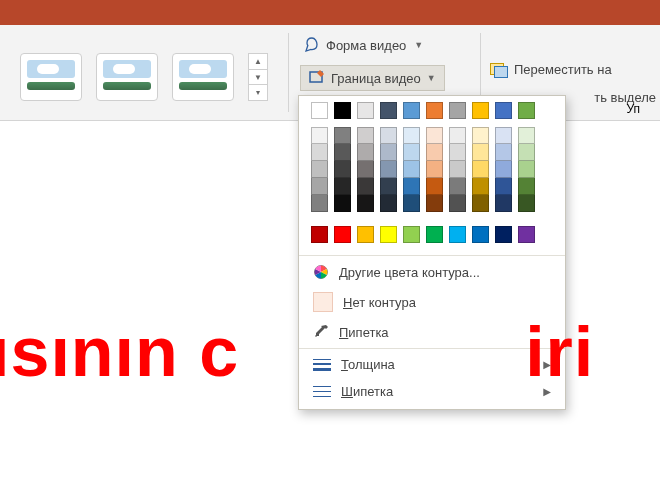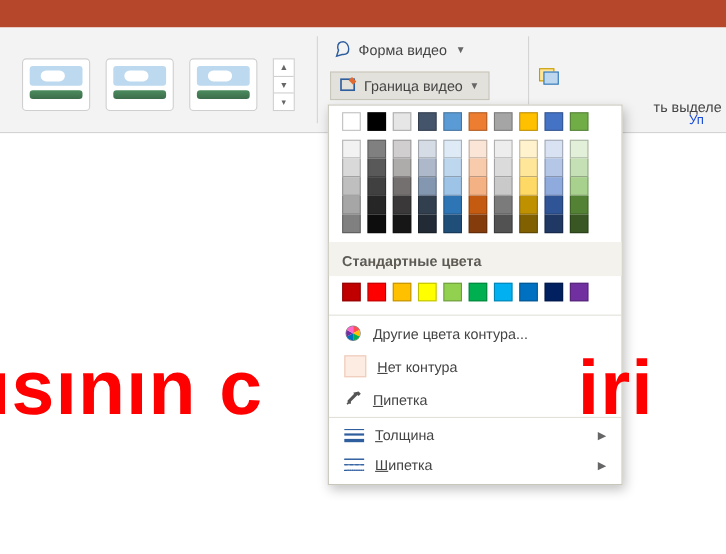--- a/index.html
+++ b/index.html
@@ -105,21 +105,21 @@
     color: #666;
     margin-left: 2px;
   }
   .cmd-shape   { left: 4px;  top: 12px; }
   .cmd-border  { left: 0;    top: 40px; padding: 4px 8px; background: #e3e1db; border: 1px solid #c9c6bb; }
   .cmd-border .caret { margin-left: 0; }
 
   .arrange-col { left: 190px; top: 10px; }
   .arrange-col2 { left: 190px; top: 37px; }
   .sel-pane    { right: 4px; top: 65px; }
-  .order-label { position:absolute; right:20px; bottom:4px; font-size:12px; color:#1d4ed8;}
+  .order-label { position:absolute; right:20px; bottom:4px; font-size:12px; color:#000000;}
 
   .menu-panel {
     position: absolute;
     left: 298px;
     top: 95px;
     width: 266px;
     background: #fff;
     border: 1px solid #c9c6bb;
     box-shadow: 2px 4px 10px rgba(0,0,0,0.25);
     padding-bottom: 4px;
@@ -253,20 +253,21 @@
           </svg>
       </span>
       <span>Граница видео</span>
       <span class="caret">▼</span>
     </div>
 
     <div class="vline" style="left:180px;"></div>
 
     <div class="rg-cmd arrange-col2">
       <span class="ic-send-back"></span>
+      <span>Переместить на</span>
     </div>
     <div class="rg-cmd sel-pane">
       <span>ть выделе</span>
     </div>
     <div class="order-label">Уп</div>
   </div>
 </div>
 
 <div class="menu-panel">
 
@@ -348,21 +349,20 @@
       </div>
       <div class="swatch-col">
         <div class="sw" style="background: rgb(226, 240, 217);"></div>
         <div class="sw" style="background: rgb(197, 224, 180);"></div>
         <div class="sw" style="background: rgb(169, 209, 142);"></div>
         <div class="sw" style="background: rgb(84, 130, 53);"></div>
         <div class="sw" style="background: rgb(56, 87, 35);"></div>
       </div>
     </div>
 
-  <div class="menu-section-title">Стандартные цвета</div>
   <div class="swatch-row" id="standard-row" style="padding-top:6px;padding-bottom:10px;">
       <div class="sw" style="background: rgb(192, 0, 0);"></div>
       <div class="sw" style="background: rgb(255, 0, 0);"></div>
       <div class="sw" style="background: rgb(255, 192, 0);"></div>
       <div class="sw" style="background: rgb(255, 255, 0);"></div>
       <div class="sw" style="background: rgb(146, 208, 80);"></div>
       <div class="sw" style="background: rgb(0, 176, 80);"></div>
       <div class="sw" style="background: rgb(0, 176, 240);"></div>
       <div class="sw" style="background: rgb(0, 112, 192);"></div>
       <div class="sw" style="background: rgb(0, 32, 96);"></div>

